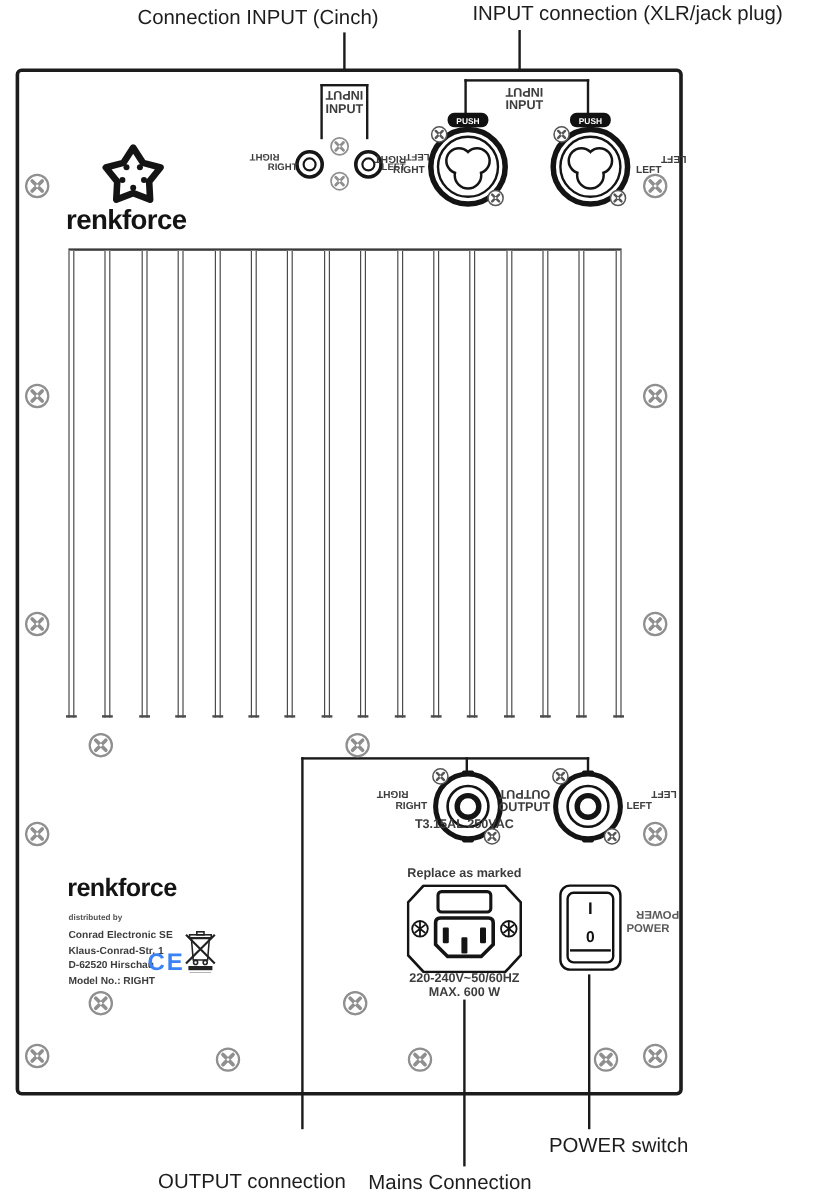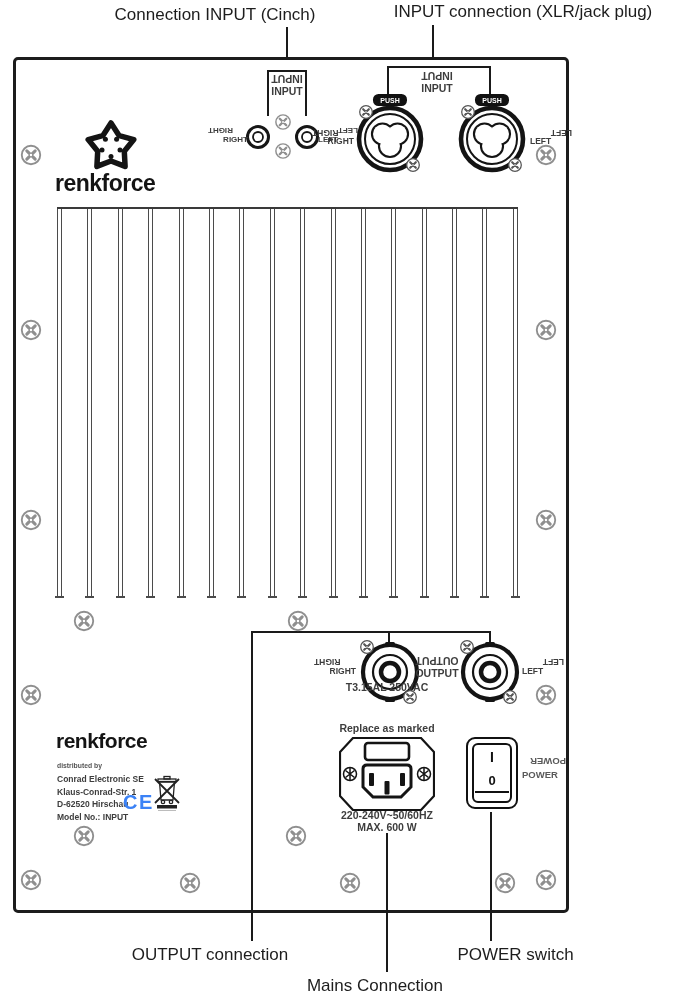--- a/index.html
+++ b/index.html
@@ -209,21 +209,21 @@
   </div>
   <div class="plabel r180" style="left:522px;top:757px;width:44px;font-size:9.5px;color:#5a5a5a;text-align:left;">POWER</div>
   <div class="plabel" style="left:522px;top:770px;width:44px;font-size:9.5px;color:#5a5a5a;">POWER</div>
 
   <div class="brand-bottom">renkforce</div>
   <div class="distby">distributed by</div>
   <div class="addr">
     <div>Conrad Electronic SE</div>
     <div>Klaus-Conrad-Str. 1</div>
     <div>D-62520 Hirschau</div>
-    <div>Model No.: INPUT</div>
+    <div>Model No.: RIGHT</div>
   </div>
   <div class="ce">CE</div>
   <svg class="abs" style="left:152px;top:774px;" width="30" height="37" viewBox="0 0 30 37">
     <g stroke="#222" stroke-width="1.3" fill="none">
       <rect x="12" y="2.5" width="6" height="2.5"></rect>
       <rect x="6" y="5" width="18" height="2.5"></rect>
       <path d="M7.5,8 L9,26 H21 L22.5,8 Z"></path>
       <circle cx="11" cy="28" r="1.7"></circle>
         <circle cx="19" cy="28" r="1.7"></circle>
       <path d="M3,5 L27,29 M27,5 L3,29" stroke-width="1.8"></path>
@@ -310,17 +310,17 @@
   <svg class="screw dk" style="left:410px;top:697px;">
       <use href="#screw-sym"></use>
     </svg>
   <svg class="screw dk" style="left:467px;top:647px;">
       <use href="#screw-sym"></use>
     </svg>
   <svg class="screw dk" style="left:510px;top:697px;">
       <use href="#screw-sym"></use>
     </svg>
 
-  <div class="ann" style="left:120px;top:945px;width:180px;">OUTPUT connection</div>
+  <div class="ann" style="left:120px;top:975px;width:180px;">OUTPUT connection</div>
   <div class="ann" style="left:438px;top:945px;width:155px;">POWER switch</div>
   <div class="ann" style="left:290px;top:976px;width:170px;">Mains Connection</div>
 
 </div>
 
 </body></html>

